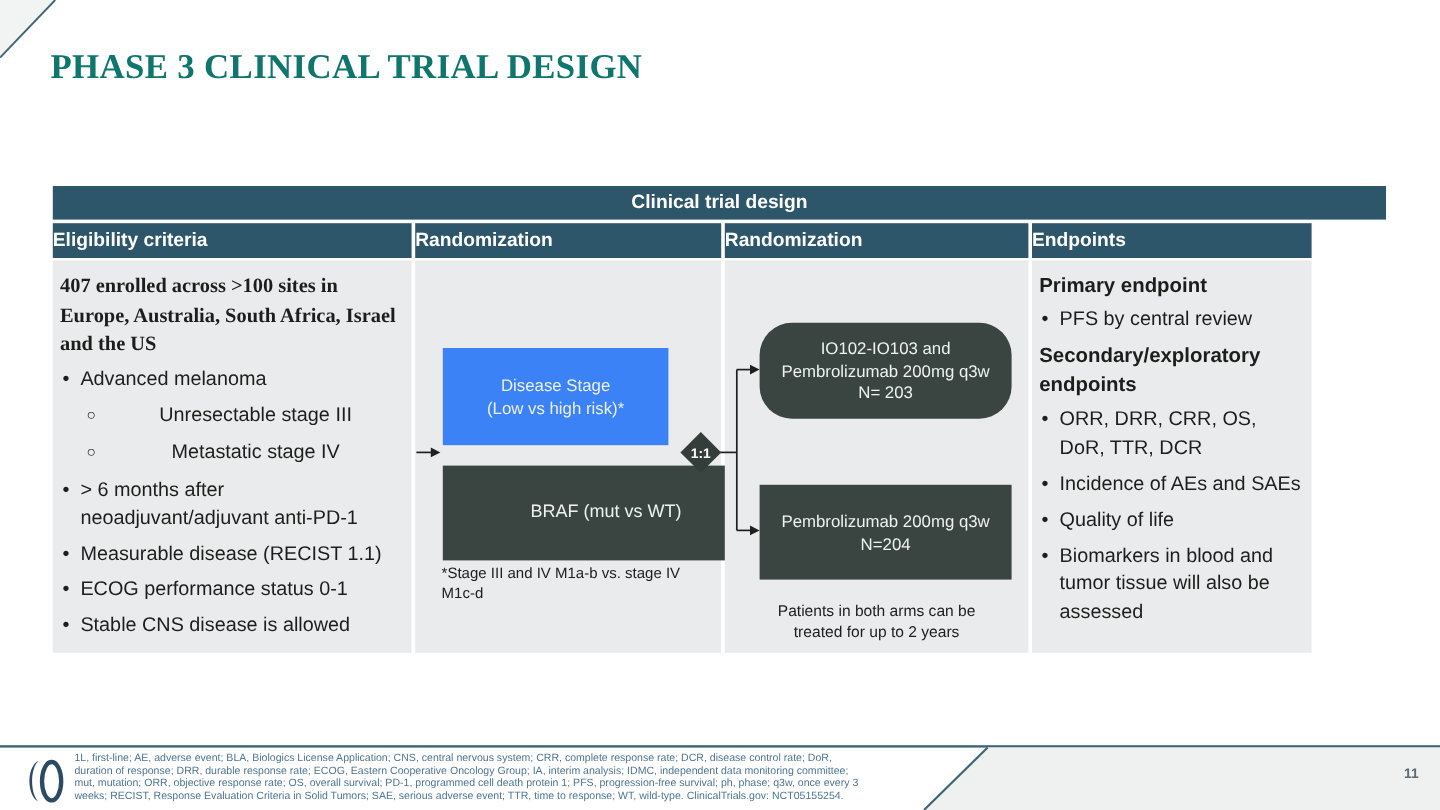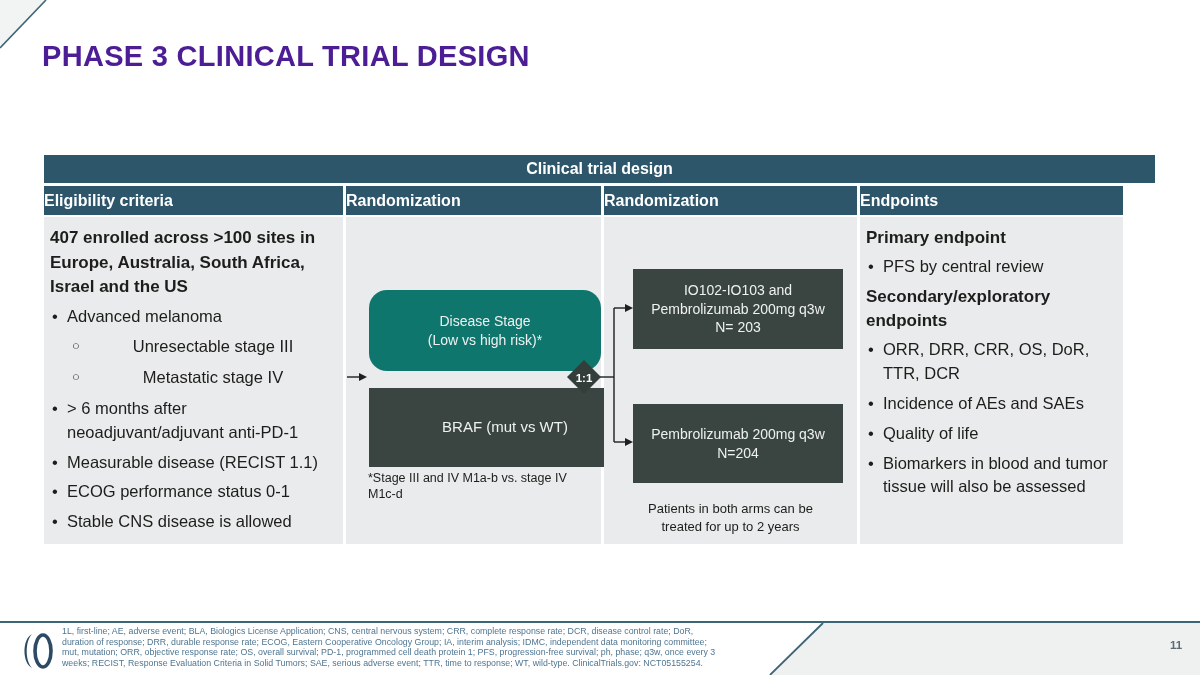--- a/index.html
+++ b/index.html
@@ -1,49 +1,49 @@
 <!DOCTYPE html>
 <html><head>
 <meta charset="utf-8">
 <style>
   html,body{margin:0;padding:0;background:#fff;}
   .slide{position:relative;width:1200px;height:675px;background:#ffffff;overflow:hidden;
          font-family:"Liberation Sans",sans-serif;color:#1d1d1b;}
 
   .title{position:absolute;left:42px;top:40px;font-size:29px;font-weight:700;
-         color:#4c1d95;letter-spacing:.3px;}
+         color:#0f766e;letter-spacing:.3px;font-family:Liberation Serif, serif;}
 
   
   .corner{position:absolute;left:0;top:0;}
 
   
   .tbl{position:absolute;left:44px;top:155px;width:1111px;}
   .banner{height:28px;background:#2e566b;color:#ffffff;font-weight:700;font-size:16px;
           text-align:center;line-height:28px;margin-bottom:3px;}
   .hdr-row{display:flex;gap:3px;margin-bottom:2px;}
   .hdr{height:29px;background:#2e566b;color:#ffffff;font-weight:700;font-size:16px;
        text-align:left;line-height:29px;}
   .body-row{display:flex;gap:3px;}
   .cell{background:#e9ebec;height:327px;position:relative;box-sizing:border-box;}
-  .w1{width:299px;} .w2{width:255px;} .w3{width:253px;} .w4{width:263px;}
+  .w1{width:299px;} .w2{width:255px;} .w3{width:253px;} .w4{width:233px;}
   .c1{padding:9px 8px 0 6px;} .c4{padding:9px 6px 0 6px;}
 
-  .intro{font-weight:700;font-size:17px;line-height:1.45;margin-bottom:5px;}
+  .intro{font-weight:700;font-size:17px;line-height:1.45;margin-bottom:5px;font-family:Liberation Serif, serif;}
   .li{position:relative;font-size:16.5px;line-height:1.45;margin-bottom:6px;padding-left:17px;}
   .li.l1::before{content:"\2022";position:absolute;left:2px;}
   .li.l2{margin-left:22px;padding-left:19px;margin-bottom:7px;text-align:center;}
   .li.l2::before{content:"\25CB";position:absolute;left:0;top:2px;font-size:13px;}
   .ep-h{font-weight:700;font-size:17px;line-height:1.45;margin-bottom:4px;}
 
   .box{position:absolute;display:flex;align-items:center;justify-content:center;
        text-align:center;color:#eef1f0;font-size:14px;line-height:1.35;white-space:pre-line;}
-  .box.sage{background:#0f766e;left:23px;top:73px;width:232px;height:81px;border-radius:18px;}
+  .box.sage{background:#3b82f6;left:23px;top:73px;width:188px;height:81px;}
   .box.braf{background:#3a4541;left:23px;top:171px;width:200px;height:79px;font-size:15px;padding-left:36px;}
   .strat-note{position:absolute;left:22px;top:253px;width:218px;font-size:12.5px;line-height:1.3;}
-  .box.arm1{background:#3a4541;left:29px;top:52px;width:210px;height:80px;}
+  .box.arm1{background:#3a4541;left:29px;top:52px;width:210px;height:80px;border-radius:27px;}
   .box.arm2{background:#3a4541;left:29px;top:187px;width:210px;height:79px;}
   .rand-caption{position:absolute;left:0;top:283px;width:100%;text-align:center;
                 font-size:13px;line-height:1.35;white-space:pre-line;}
 
   .connectors{position:absolute;left:0;top:0;pointer-events:none;}
 
   
   .footer-line{position:absolute;top:621px;left:0;width:1200px;height:2px;background:#3c6577;}
   .footer-wedge{position:absolute;left:760px;top:620px;}
   .logo{position:absolute;left:20px;top:632px;}

